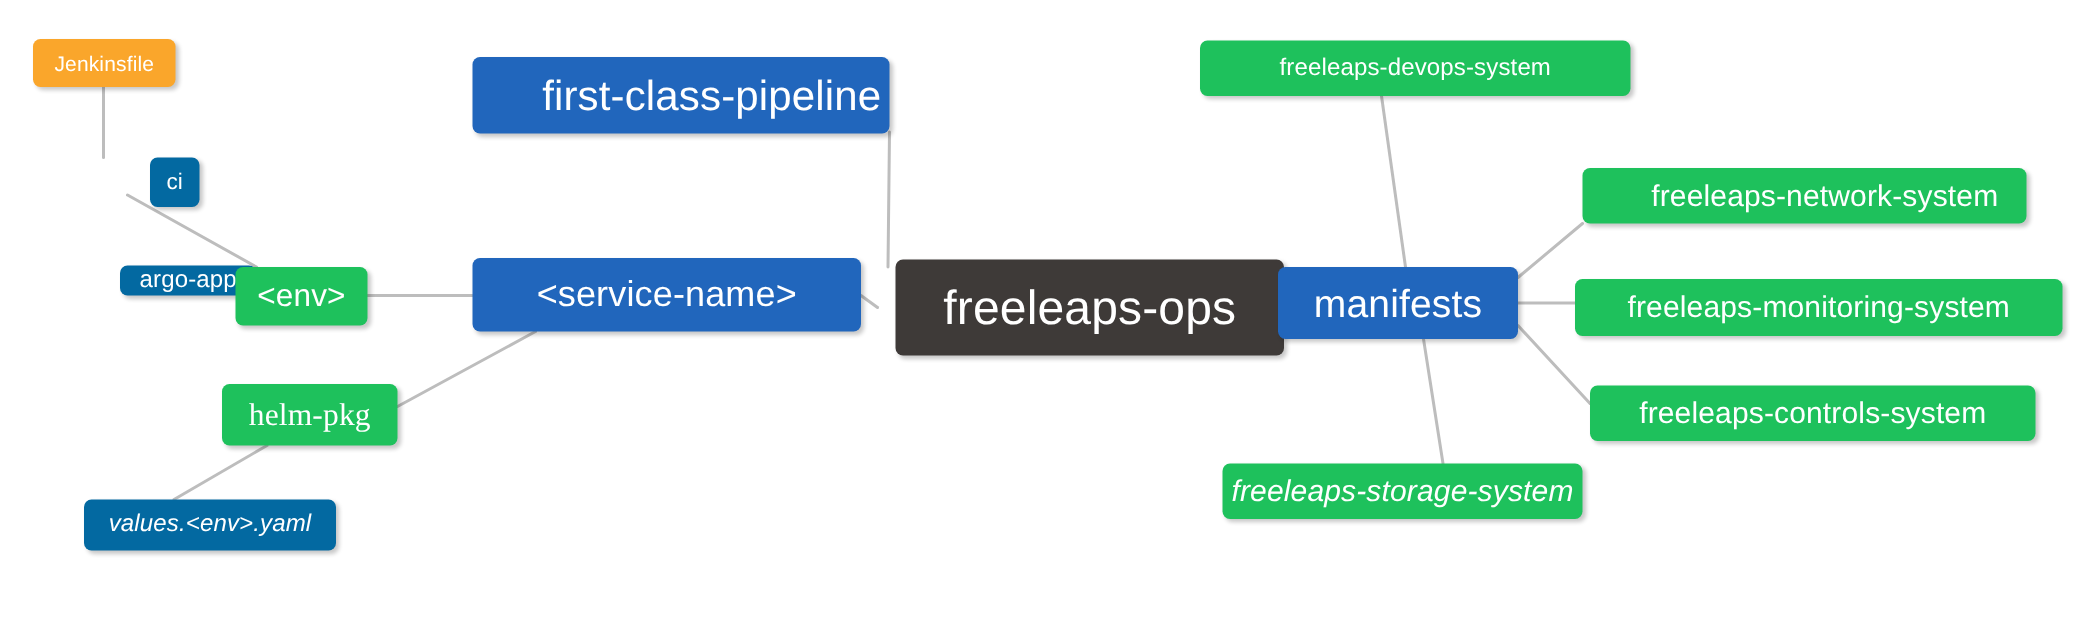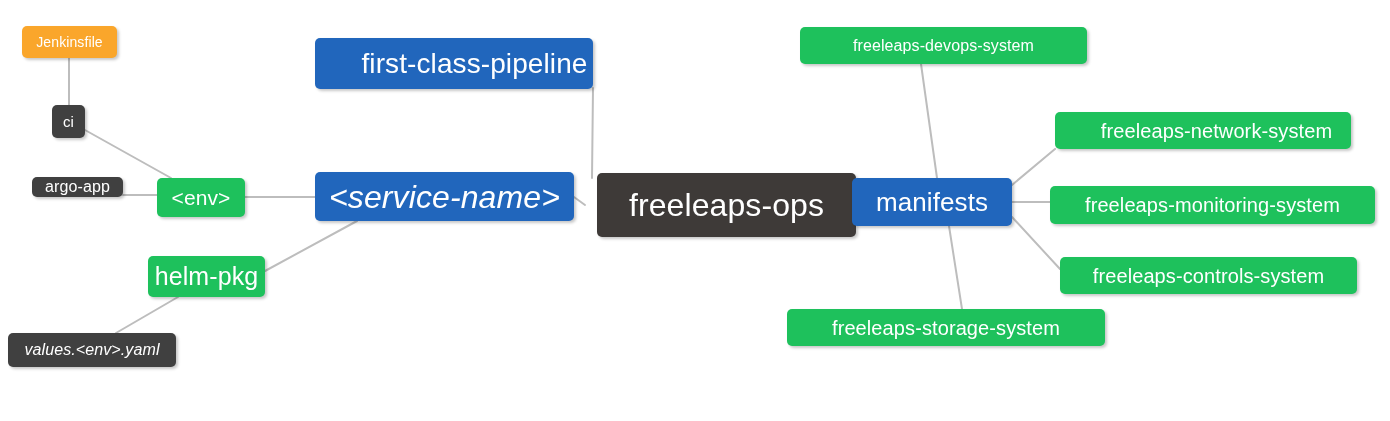--- a/index.html
+++ b/index.html
@@ -43,21 +43,21 @@
     cursor: default;
   }
   .node > span {
     display: block;
     padding: 0 2px;
   }
   
   .c-root   { background: #3e3a38; }
   .c-blue   { background: #2166bc; }
   .c-green  { background: #1ec15c; }
-  .c-red    { background: #404040; }
+  .c-red    { background: #0369a1; margin-left: 48px; }
   .c-orange { background: #faa62b; }
 </style>
 </head>
 <body>
 
 <div id="canvas">
 
   <svg id="edge-layer" viewBox="0 0 1390 421" width="1390" height="421" xmlns="http://www.w3.org/2000/svg">
       <line x1="585" y1="205" x2="574" y2="197" stroke="#bdbdbd" stroke-width="2" stroke-linecap="round"></line>
       <line x1="592" y1="178" x2="593" y2="88" stroke="#bdbdbd" stroke-width="2" stroke-linecap="round"></line>
@@ -82,47 +82,47 @@
       <div class="node c-red" style="left: 52px; top: 105px; width: 33px; height: 33px;">
         <span style="font-size: 15px;">ci</span>
       </div>
       <div class="node c-red" style="left: 32px; top: 177px; width: 91px; height: 20px;">
         <span style="font-size: 16px;">argo-app</span>
       </div>
       <div class="node c-green" style="left: 157px; top: 178px; width: 88px; height: 39px;">
         <span style="font-size: 21px;">&lt;env&gt;</span>
       </div>
       <div class="node c-green" style="left: 148px; top: 256px; width: 117px; height: 41px;">
-        <span style="font-size: 25px;">helm-pkg</span>
+        <span style="font-size: 21px; font-family: Liberation Serif, serif;">helm-pkg</span>
       </div>
       <div class="node c-red" style="left: 8px; top: 333px; width: 168px; height: 34px;">
         <span style="font-size: 16px; font-style: italic;">values.&lt;env&gt;.yaml</span>
       </div>
       <div class="node c-blue" style="left: 315px; top: 38px; width: 278px; height: 51px;">
         <span style="font-size: 28px; margin-left: 41px;">first-class-pipeline</span>
       </div>
       <div class="node c-blue" style="left: 315px; top: 172px; width: 259px; height: 49px;">
-        <span style="font-size: 32px; font-style: italic;">&lt;service-name&gt;</span>
+        <span style="font-size: 24px;">&lt;service-name&gt;</span>
       </div>
       <div class="node c-root" style="left: 585px; top: 173px; width: 259px; height: 64px; margin-left: 12px;">
         <span style="font-size: 32px;">freeleaps-ops</span>
       </div>
       <div class="node c-blue" style="left: 852px; top: 178px; width: 160px; height: 48px;">
         <span style="font-size: 26px;">manifests</span>
       </div>
       <div class="node c-green" style="left: 800px; top: 27px; width: 287px; height: 37px;">
         <span style="font-size: 16px;">freeleaps-devops-system</span>
       </div>
       <div class="node c-green" style="left: 1055px; top: 112px; width: 296px; height: 37px; padding-left: 27px;">
         <span style="font-size: 20px;">freeleaps-network-system</span>
       </div>
       <div class="node c-green" style="left: 1050px; top: 186px; width: 325px; height: 38px;">
         <span style="font-size: 20px;">freeleaps-monitoring-system</span>
       </div>
       <div class="node c-green" style="left: 1060px; top: 257px; width: 297px; height: 37px;">
         <span style="font-size: 20px;">freeleaps-controls-system</span>
       </div>
-      <div class="node c-green" style="left: 787px; top: 309px; width: 318px; height: 37px;">
+      <div class="node c-green" style="left: 815px; top: 309px; width: 240px; height: 37px; font-style: italic;">
         <span style="font-size: 20px;">freeleaps-storage-system</span>
       </div>
     </div>
 
 </div>
 
 </body></html>

